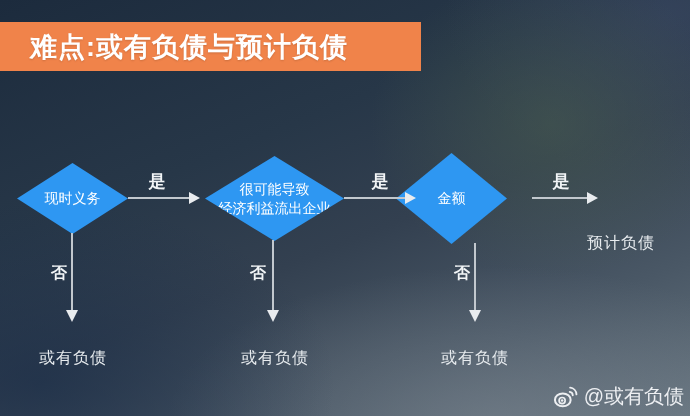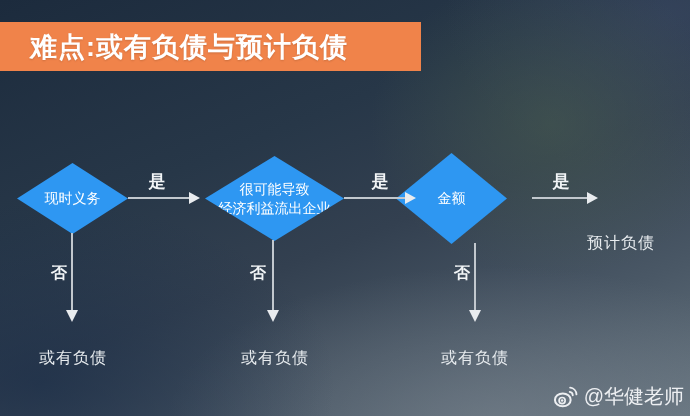--- a/index.html
+++ b/index.html
@@ -205,16 +205,16 @@
       <svg class="weibo-svg" width="27" height="27" viewBox="0 0 32 32">
         <g fill="none" stroke="rgba(248,250,252,0.92)" stroke-linecap="round">
           <path d="M21.5 5.5 a 8.5 8.5 0 0 1 7.5 8" stroke-width="2.2"></path>
           <path d="M21 10.5 a 4.2 4.2 0 0 1 3.6 4" stroke-width="2.2"></path>
           <ellipse cx="12.8" cy="20" rx="9.3" ry="7.6" stroke-width="2.4"></ellipse>
           <circle cx="12" cy="20.8" r="3.6" stroke-width="2"></circle>
         </g>
         <circle cx="12" cy="20.8" r="1.5" fill="rgba(248,250,252,0.92)"></circle>
       </svg>
     </span>
-    <span class="wm-text">@华健老师</span>
+    <span class="wm-text">@或有负债</span>
   </div>
 
 </div>
 
 </body></html>

